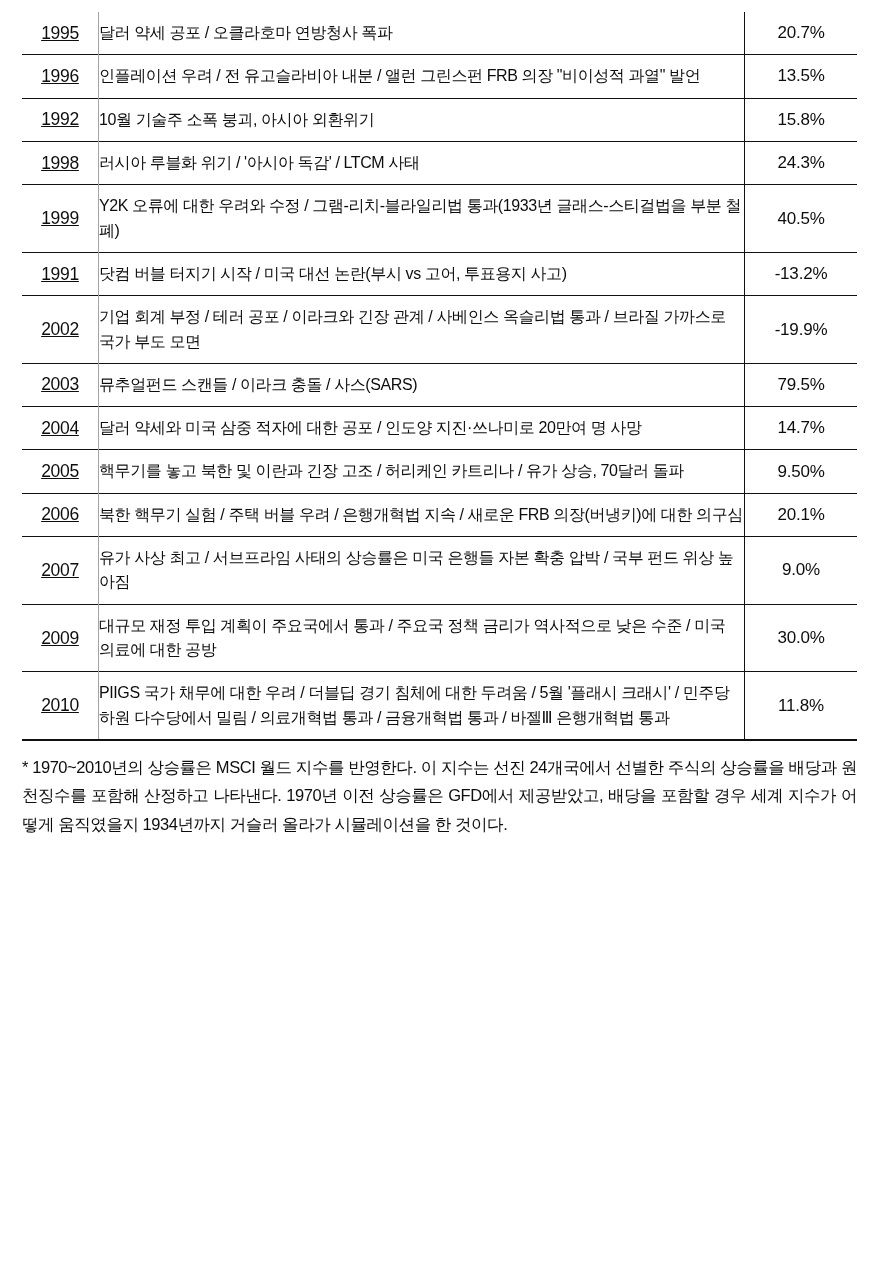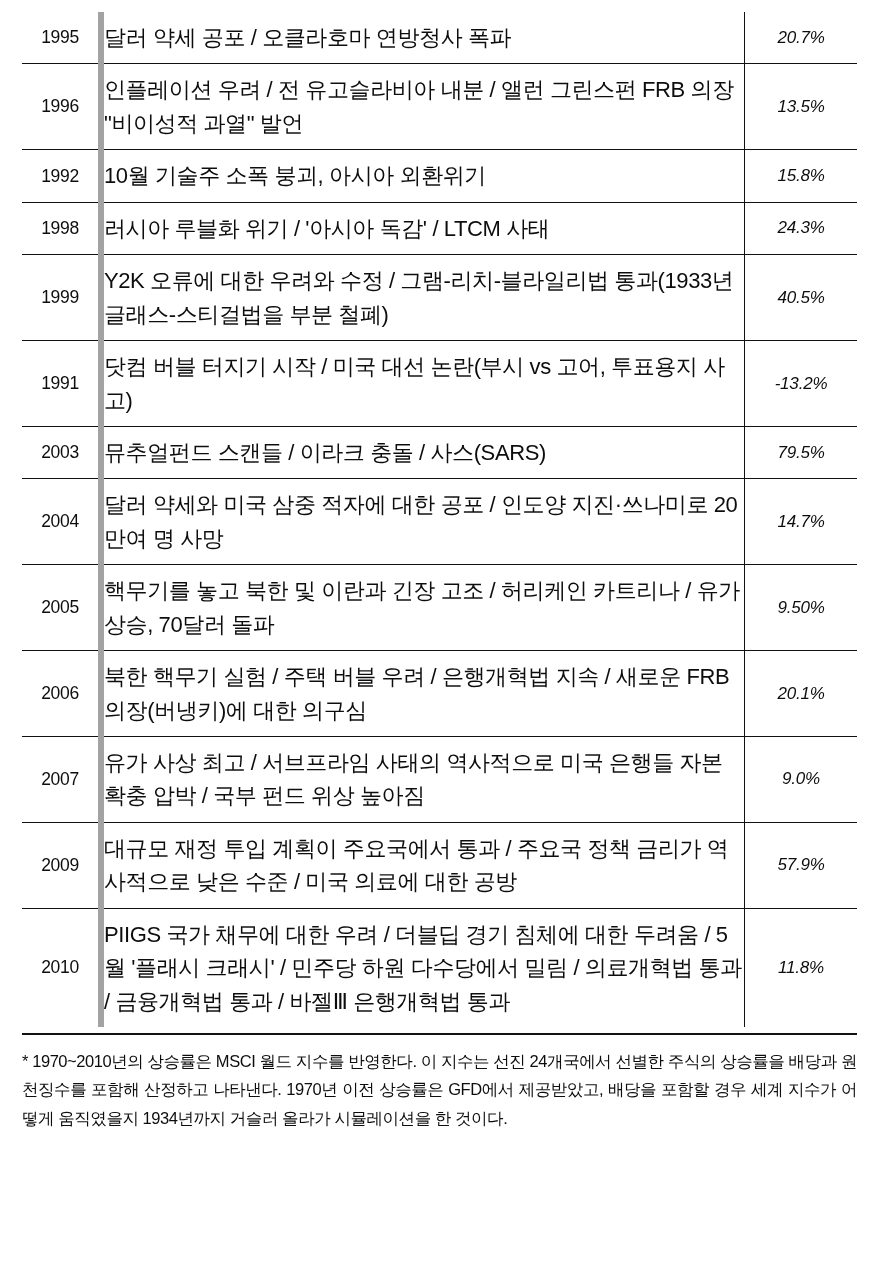--- a/index.html
+++ b/index.html
@@ -34,40 +34,39 @@
     vertical-align: middle;
     padding: 9px 0;
   }
   td.year {
     width: 76px;
     text-align: center;
     font-size: 17.5px;
     letter-spacing: -0.3px;
     padding-left: 4px;
     padding-right: 6px;
-    border-right: 6px solid #a3a3a3;
+    border-right: 1px solid #a3a3a3;
+    text-decoration: underline;
   }
   td.event {
     padding-left: 13px;
     padding-right: 12px;
-    font-size: 22px;
+    font-size: 16px;
     line-height: 1.52;
     letter-spacing: -0.4px;
     border-right: 1px solid #111;
   }
   td.ret {
     width: 112px;
     text-align: center;
     font-size: 17px;
     letter-spacing: -0.2px;
-    font-style: italic;
   }
   .footnote-wrap {
     width: 835px;
-    margin-top: 6px;
     padding-top: 12px;
     border-top: 2px solid #111;
   }
   .footnote {
     font-size: 16.5px;
     line-height: 1.72;
     letter-spacing: -0.45px;
     text-align: justify;
     text-indent: 0;
     padding-bottom: 18px;
@@ -104,20 +103,25 @@
         <td class="year">1999</td>
         <td class="event">Y2K 오류에 대한 우려와 수정 / 그램-리치-블라일리법 통과(1933년 글래스-스티걸법을 부분 철폐)</td>
         <td class="ret">40.5%</td>
       </tr>
       <tr>
         <td class="year">1991</td>
         <td class="event">닷컴 버블 터지기 시작 / 미국 대선 논란(부시 vs 고어, 투표용지 사고)</td>
         <td class="ret">-13.2%</td>
       </tr>
       <tr>
+        <td class="year">2002</td>
+        <td class="event">기업 회계 부정 / 테러 공포 / 이라크와 긴장 관계 / 사베인스 옥슬리법 통과 / 브라질 가까스로 국가 부도 모면</td>
+        <td class="ret">-19.9%</td>
+      </tr>
+      <tr>
         <td class="year">2003</td>
         <td class="event">뮤추얼펀드 스캔들 / 이라크 충돌 / 사스(SARS)</td>
         <td class="ret">79.5%</td>
       </tr>
       <tr>
         <td class="year">2004</td>
         <td class="event">달러 약세와 미국 삼중 적자에 대한 공포 / 인도양 지진·쓰나미로 20만여 명 사망</td>
         <td class="ret">14.7%</td>
       </tr>
       <tr>
@@ -125,27 +129,27 @@
         <td class="event">핵무기를 놓고 북한 및 이란과 긴장 고조 / 허리케인 카트리나 / 유가 상승, 70달러 돌파</td>
         <td class="ret">9.50%</td>
       </tr>
       <tr>
         <td class="year">2006</td>
         <td class="event">북한 핵무기 실험 / 주택 버블 우려 / 은행개혁법 지속 / 새로운 FRB 의장(버냉키)에 대한 의구심</td>
         <td class="ret">20.1%</td>
       </tr>
       <tr>
         <td class="year">2007</td>
-        <td class="event">유가 사상 최고 / 서브프라임 사태의 역사적으로 미국 은행들 자본 확충 압박 / 국부 펀드 위상 높아짐</td>
+        <td class="event">유가 사상 최고 / 서브프라임 사태의 상승률은 미국 은행들 자본 확충 압박 / 국부 펀드 위상 높아짐</td>
         <td class="ret">9.0%</td>
       </tr>
       <tr>
         <td class="year">2009</td>
         <td class="event">대규모 재정 투입 계획이 주요국에서 통과 / 주요국 정책 금리가 역사적으로 낮은 수준 / 미국 의료에 대한 공방</td>
-        <td class="ret">57.9%</td>
+        <td class="ret">30.0%</td>
       </tr>
       <tr>
         <td class="year">2010</td>
         <td class="event">PIIGS 국가 채무에 대한 우려 / 더블딥 경기 침체에 대한 두려움 / 5월 '플래시 크래시' / 민주당 하원 다수당에서 밀림 / 의료개혁법 통과 / 금융개혁법 통과 / 바젤Ⅲ 은행개혁법 통과</td>
         <td class="ret">11.8%</td>
       </tr>
     </tbody>
   </table>
 
   <div class="footnote-wrap">

